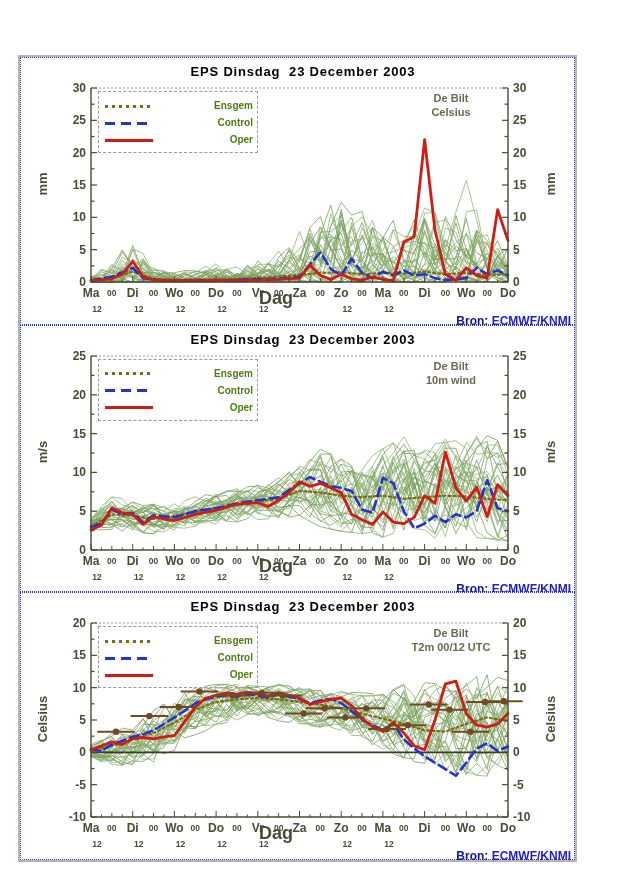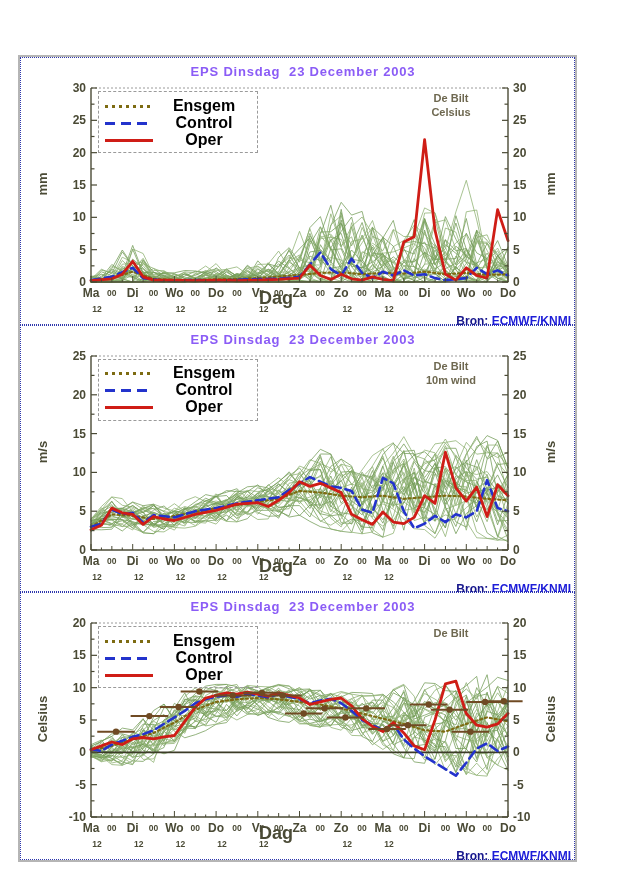--- a/index.html
+++ b/index.html
@@ -5,32 +5,32 @@
   html,body{margin:0;padding:0;background:#fff;}
   .page{position:relative;width:640px;height:880px;background:#ffffff;overflow:hidden;
         font-family:"Liberation Sans",sans-serif;}
   .figure{position:absolute;left:18px;top:55px;width:559px;height:807px;
           border:2px solid #b5b5b5;box-sizing:border-box;background:#fff;
           display:flex;flex-direction:column;}
   .panel{position:relative;flex:1 1 0;border:1px dotted #2f38ad;box-sizing:border-box;
          background:#fff;}
   .plot-svg{position:absolute;left:0;top:0;}
   .title{position:absolute;left:90px;top:6px;width:384px;text-align:center;
-         font-size:13px;font-weight:bold;letter-spacing:.8px;color:#8b5cf6;white-space:pre;}
+         font-size:13px;font-weight:bold;letter-spacing:.8px;color:#000000;white-space:pre;}
   .station{position:absolute;left:332px;top:33px;width:196px;text-align:center;
            font-size:11px;font-weight:bold;color:#6e6850;line-height:14px;}
   .ylab{position:absolute;width:140px;height:16px;text-align:center;font-size:13px;
         font-weight:bold;color:#4a4a35;}
   .ylab.left{left:-48px;top:118px;transform:rotate(-90deg);}
   .ylab.right{left:460px;top:118px;transform:rotate(-90deg);}
   .legend{position:absolute;left:77px;top:33px;width:160px;border:1px dashed #9a9a9a;
           padding:5px 4px 4px 4px;box-sizing:border-box;background:transparent;}
   .lg-row{display:flex;align-items:center;height:17px;}
   .lg-sample{width:52px;height:8px;position:relative;flex:0 0 52px;}
-  .lg-label{flex:1;text-align:center;font-size:16px;font-weight:bold;color:#000000;}
+  .lg-label{flex:1;text-align:right;font-size:10px;font-weight:bold;color:#4d7c0f;}
   .s-line{position:absolute;left:2px;right:2px;top:3px;height:3px;}
   .s-ensgem{background:repeating-linear-gradient(90deg,#7d6b12 0 3px,transparent 3px 7px);}
   .s-control{background:repeating-linear-gradient(90deg,#2333cc 0 10px,transparent 10px 16px);}
   .s-oper{background:#cf1d16;}
   .s-mos{position:absolute;left:22px;top:0px;width:8px;height:8px;border-radius:50%;background:#6f4a23;}
   .dag{position:absolute;left:238px;top:230px;width:84px;text-align:left;
        font-size:18px;font-weight:bold;color:#4a4a35;}
   .bron{position:absolute;left:375px;top:256px;width:175px;text-align:right;
         font-size:12px;font-weight:bold;white-space:nowrap;}
   .bron-l{color:#17178c;}
@@ -618,20 +618,21 @@
           </div>
           <div class="lg-row">
             <span class="lg-sample">
               <span class="s-line s-oper"></span>
             </span>
             <span class="lg-label">Oper</span>
           </div>
         </div>
       <div class="station">
         <div>De Bilt</div>
+        <div>T2m 00/12 UTC</div>
       </div>
       <div class="ylab left">Celsius</div>
       <div class="ylab right">Celsius</div>
       <div class="dag">Dag</div>
       <div class="bron"><span class="bron-l">Bron:</span> <span class="bron-v">ECMWF/KNMI</span></div>
     </div>
 
   </div>
 </div>
 

